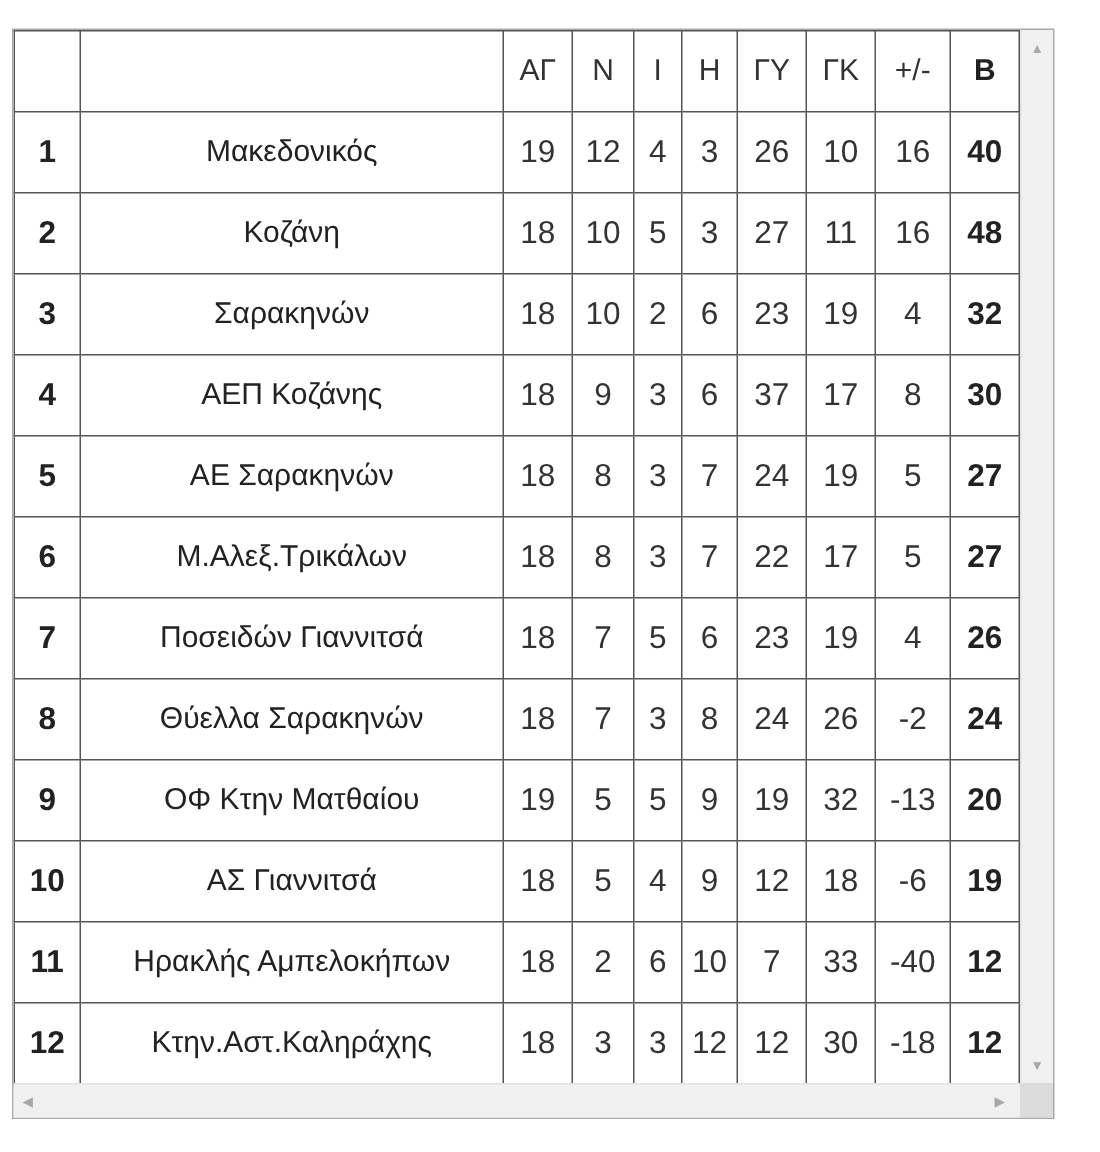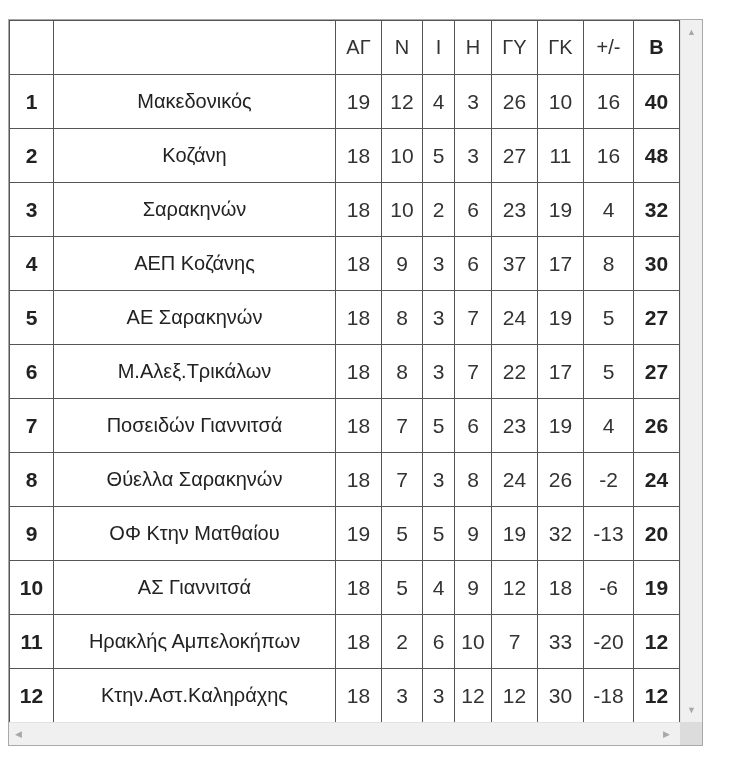--- a/index.html
+++ b/index.html
@@ -175,21 +175,21 @@
         </tr>
         <tr>
           <td class="pos">11</td>
           <td class="team">Ηρακλής Αμπελοκήπων</td>
           <td>18</td>
           <td>2</td>
           <td>6</td>
           <td>10</td>
           <td>7</td>
           <td>33</td>
-          <td>-20</td>
+          <td>-40</td>
           <td class="pts">12</td>
         </tr>
         <tr>
           <td class="pos">12</td>
           <td class="team">Κτην.Αστ.Καληράχης</td>
           <td>18</td>
           <td>3</td>
           <td>3</td>
           <td>12</td>
           <td>12</td>

